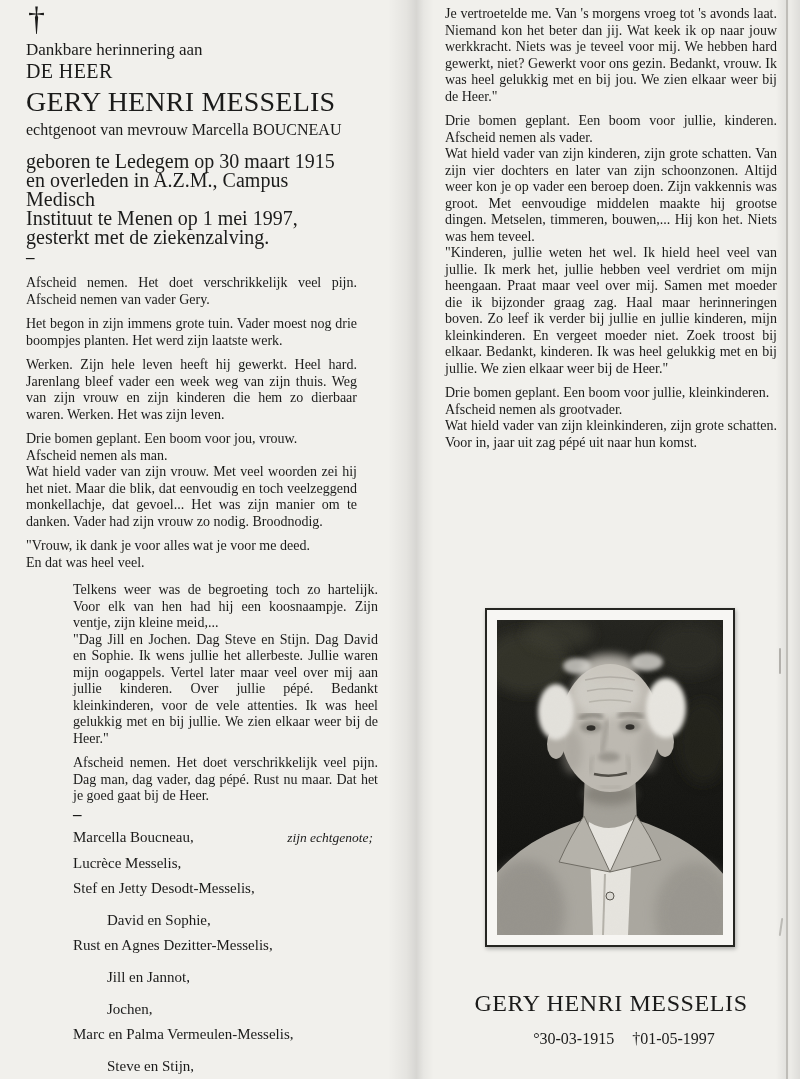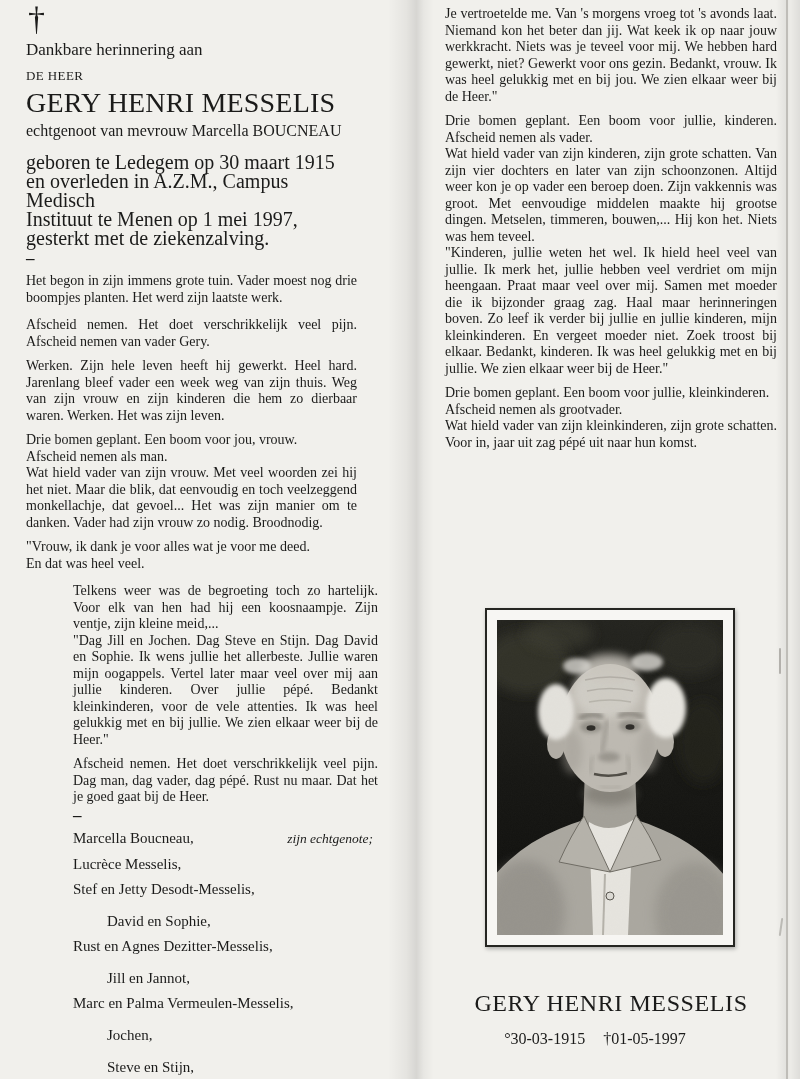--- a/index.html
+++ b/index.html
@@ -15,21 +15,21 @@
     background:linear-gradient(90deg, rgba(0,0,0,0) 0%, rgba(0,0,0,0.06) 40%, rgba(0,0,0,0.02) 60%, rgba(0,0,0,0.08) 100%); }
   .edge-line { position:absolute; left:786px; top:0; width:2px; height:100%; background:#b5b3ae; opacity:0.8; }
   .speck1 { position:absolute; left:779px; top:648px; width:2px; height:26px; background:#8d8b86; opacity:0.6; border-radius:2px; }
   .speck2 { position:absolute; left:780px; top:918px; width:2px; height:18px; background:#95938e; opacity:0.55; border-radius:2px; transform:rotate(8deg); }
 
   .col-left  { position:absolute; left:26px;  top:4px; width:331px; }
   .col-right { position:absolute; left:445px; top:6px; width:332px; }
 
   .cross { font-size:34px; line-height:30px; margin-left:2px; }
   .intro { font-size:17px; margin-top:6px; }
-  .honorific { font-size:13px; margin-top:8px; letter-spacing:0.4px; }
+  .honorific { font-size:20px; margin-top:0; letter-spacing:0.4px; }
   .deceased-name { font-size:28px; margin-top:3px; white-space:nowrap; letter-spacing:0.2px; }
   .spouse { font-size:16px; margin-top:3px; white-space:nowrap; }
   .vitals { font-size:20px; line-height:19px; margin-top:13px; white-space:pre-line; }
   .dash-mark { font-size:17px; line-height:12px; margin-top:5px; font-weight:bold; }
 
   .body-p { font-size:14px; line-height:16.5px; text-align:justify; margin-top:8px; white-space:pre-line; }
   .first-after-dash { margin-top:11px; }
 
   .quote-block { margin-left:47px; margin-right:-21px; }
   .quote-block .dash-mark { margin-top:4px; }
@@ -43,21 +43,21 @@
   .children-note { text-align:right; font-style:italic; font-size:13px; margin-top:3px; padding-right:5px; }
   .families-label { font-size:15px; margin-top:5px; line-height:18px; }
 
   .photo-frame { position:absolute; left:485px; top:608px; width:250px; height:339px;
     box-sizing:border-box; border:2px solid #262622; background:#f7f6f3; padding:10px;
     box-shadow:1px 2px 4px rgba(0,0,0,0.28); }
   .photo-frame svg { display:block; }
 
   .caption-name { position:absolute; left:443px; top:990px; width:336px; text-align:center;
     font-size:24px; letter-spacing:0.6px; white-space:nowrap; }
-  .caption-dates { position:absolute; left:427px; top:1030px; width:336px; text-align:center; font-size:16px; }
+  .caption-dates { position:absolute; left:456px; top:1030px; width:336px; text-align:center; font-size:16px; }
   .caption-dates .d { display:inline-block; margin:0 7px; }
 </style>
 </head>
 <body>
 
 <div class="page">
 
   <div class="fold-shadow"></div>
   <div class="edge-soft"></div>
   <div class="edge-line"></div>
@@ -69,22 +69,22 @@
     <div class="intro">Dankbare herinnering aan</div>
     <div class="honorific">DE HEER</div>
     <div class="deceased-name">GERY HENRI MESSELIS</div>
     <div class="spouse">echtgenoot van mevrouw Marcella BOUCNEAU</div>
     <div class="vitals">geboren te Ledegem op 30 maart 1915
 en overleden in A.Z.M., Campus Medisch
 Instituut te Menen op 1 mei 1997,
 gesterkt met de ziekenzalving.</div>
     <div class="dash-mark">–</div>
 
+    <div class="body-p first-after-dash">Afscheid nemen. Het doet verschrikkelijk veel pijn. Afscheid nemen van vader Gery.</div>
     <div class="body-p">Het begon in zijn immens grote tuin. Vader moest nog drie boompjes planten. Het werd zijn laatste werk.</div>
-    <div class="body-p first-after-dash">Afscheid nemen. Het doet verschrikkelijk veel pijn. Afscheid nemen van vader Gery.</div>
     <div class="body-p">Werken. Zijn hele leven heeft hij gewerkt. Heel hard. Jarenlang bleef vader een week weg van zijn thuis. Weg van zijn vrouw en zijn kinderen die hem zo dierbaar waren. Werken. Het was zijn leven.</div>
     <div class="body-p">Drie bomen geplant. Een boom voor jou, vrouw.
 Afscheid nemen als man.
 Wat hield vader van zijn vrouw. Met veel woorden zei hij het niet. Maar die blik, dat eenvoudig en toch veelzeggend monkellachje, dat gevoel... Het was zijn manier om te danken. Vader had zijn vrouw zo nodig. Broodnodig.</div>
     <div class="body-p">"Vrouw, ik dank je voor alles wat je voor me deed.
 En dat was heel veel.</div>
 
     <div class="quote-block">
       <div class="body-p" style="margin-top:11px;">Telkens weer was de begroeting toch zo hartelijk. Voor elk van hen had hij een koosnaampje. Zijn ventje, zijn kleine meid,...
 "Dag Jill en Jochen. Dag Steve en Stijn. Dag David en Sophie. Ik wens jullie het allerbeste. Jullie waren mijn oogappels. Vertel later maar veel over mij aan jullie kinderen. Over jullie pépé. Bedankt kleinkinderen, voor de vele attenties. Ik was heel gelukkig met en bij jullie. We zien elkaar weer bij de Heer."</div>
@@ -106,25 +106,25 @@
       </div>
       <div class="ack-row sub">
         <span>David en Sophie,</span>
       </div>
       <div class="ack-row group">
         <span>Rust en Agnes Dezitter-Messelis,</span>
       </div>
       <div class="ack-row sub">
         <span>Jill en Jannot,</span>
       </div>
+      <div class="ack-row sub">
+        <span>Jochen,</span>
+      </div>
       <div class="ack-row group">
         <span>Marc en Palma Vermeulen-Messelis,</span>
-      </div>
-      <div class="ack-row sub">
-        <span>Jochen,</span>
       </div>
       <div class="ack-row sub">
         <span>Steve en Stijn,</span>
       </div>
 
       <div class="children-note">zijn kinderen en kleinkinderen;</div>
       <div class="families-label">De families</div>
 
     </div>
   </div>

